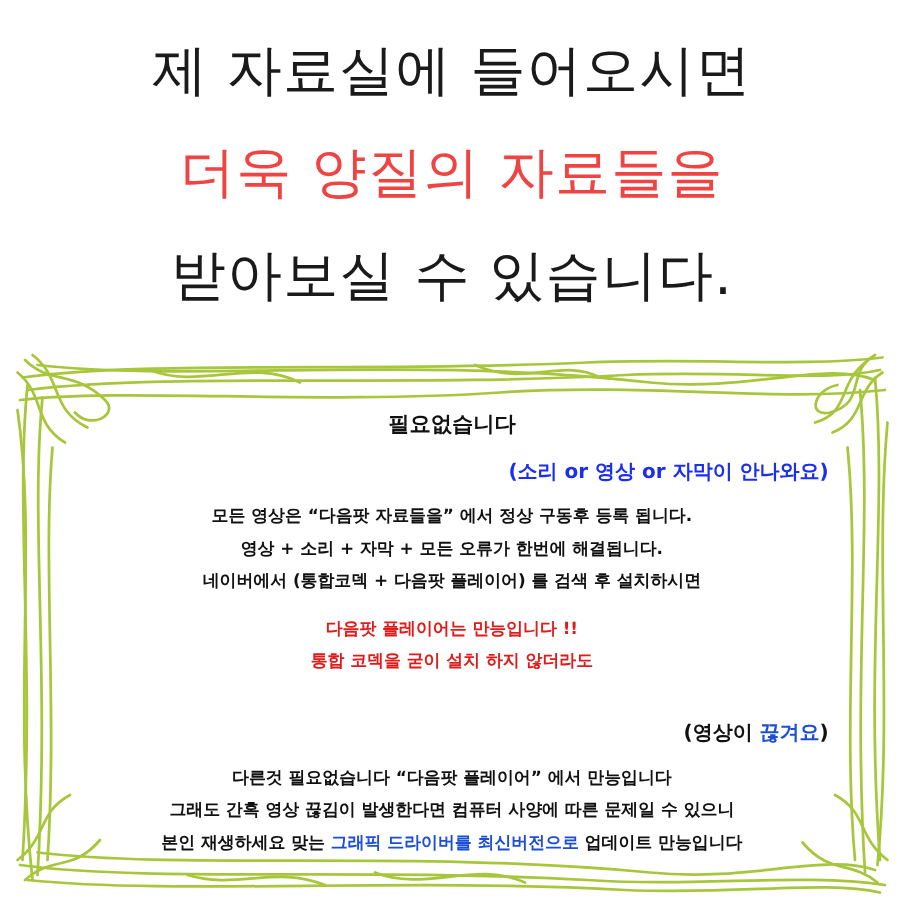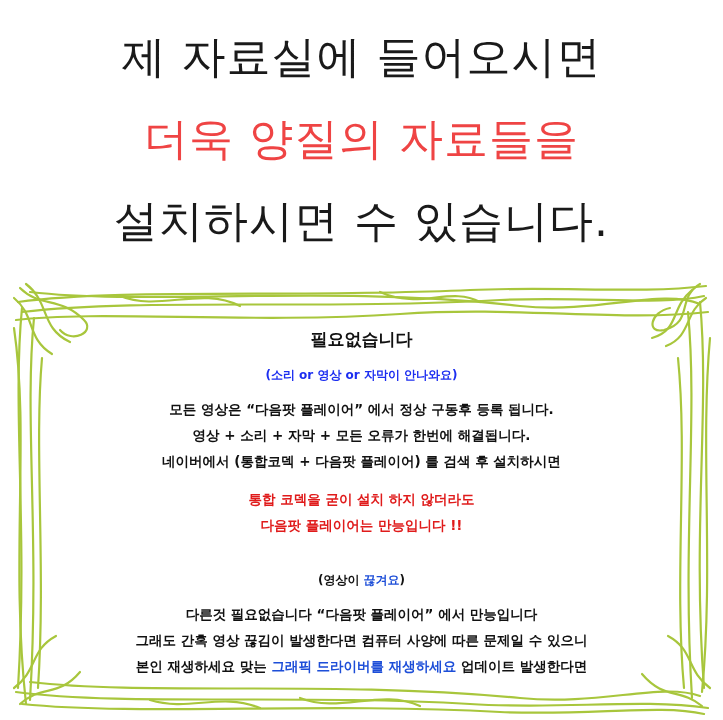--- a/index.html
+++ b/index.html
@@ -66,24 +66,25 @@
   }
   .note-title {
     font-family: "DejaVu Sans", sans-serif;
     font-size: 17px;
     font-weight: bold;
     color: #111111;
     margin-bottom: 16px;
   }
   .note-sub {
     font-family: "DejaVu Sans", sans-serif;
-    font-size: 12px;
+    font-size: 16px;
     font-weight: bold;
     color: #1c2ef0;
     margin-bottom: 12px;
+    text-align: right;
   }
   .note-line {
     font-family: "DejaVu Sans", sans-serif;
     font-size: 13.5px;
     font-weight: bold;
     color: #111111;
     line-height: 26px;
     white-space: nowrap;
   }
   .note-line.red {
@@ -96,21 +97,21 @@
   .mix .black { color: #111111; }
 </style>
 </head>
 <body>
 
 <div class="page">
 
   <div class="headline">
     <div class="headline-line l1">제 자료실에 들어오시면</div>
     <div class="headline-line l2">더욱 양질의 자료들을</div>
-    <div class="headline-line l3">설치하시면 수 있습니다.</div>
+    <div class="headline-line l3">받아보실 수 있습니다.</div>
   </div>
 
   <div class="frame-wrap">
     <svg class="frame-svg" viewBox="0 0 723 452" preserveAspectRatio="none">
       <g fill="none" stroke="#a8c63c" stroke-width="2.2" stroke-linecap="round" stroke-linejoin="round">
 
         <path d="M18 34 C120 20, 300 30, 470 22 C560 18, 640 26, 706 18"></path>
         <path d="M22 44 C140 30, 320 42, 500 32 C590 28, 660 38, 704 28"></path>
         <path d="M30 24 C150 38, 330 16, 520 38 C600 46, 660 20, 700 36"></path>
         <path d="M16 52 C100 42, 250 56, 400 46 C520 38, 620 54, 708 44"></path>
@@ -148,35 +149,35 @@
         <path d="M300 430 C340 446, 380 420, 420 438"></path>
         <path d="M150 432 C190 444, 220 424, 260 440"></path>
       </g>
     </svg>
 
     <div class="note">
       <div class="note-title">필요없습니다</div>
 
       <div class="note-sub">(소리 or 영상 or 자막이 안나와요)</div>
 
-      <div class="note-line">모든 영상은 “다음팟 플레이어” 에서 정상 구동후 등록 됩니다.</div>
+      <div class="note-line">모든 영상은 “다음팟 자료들을” 에서 정상 구동후 등록 됩니다.</div>
       <div class="note-line">영상 + 소리 + 자막 + 모든 오류가 한번에 해결됩니다.</div>
       <div class="note-line">네이버에서 (통합코덱 + 다음팟 플레이어) 를 검색 후 설치하시면</div>
 
       <div class="spacer-sm"></div>
 
+      <div class="note-line red">다음팟 플레이어는 만능입니다 !!</div>
       <div class="note-line red">통합 코덱을 굳이 설치 하지 않더라도</div>
-      <div class="note-line red">다음팟 플레이어는 만능입니다 !!</div>
 
       <div class="spacer-lg"></div>
 
       <div class="note-sub">
         <span class="mix"><span class="black">(영상이 </span><span class="red">끊겨요</span><span class="black">)</span></span>
       </div>
 
       <div class="note-line">다른것 필요없습니다  “다음팟 플레이어” 에서 만능입니다</div>
       <div class="note-line">그래도 간혹 영상 끊김이 발생한다면 컴퓨터 사양에 따른 문제일 수 있으니</div>
       <div class="note-line">
-        <span class="mix"><span class="black">본인 재생하세요 맞는 </span><span class="red">그래픽 드라이버를 재생하세요</span><span class="black"> 업데이트 발생한다면</span></span>
+        <span class="mix"><span class="black">본인 재생하세요 맞는 </span><span class="red">그래픽 드라이버를 최신버전으로</span><span class="black"> 업데이트 만능입니다</span></span>
       </div>
     </div>
   </div>
 </div>
 
 </body></html>

